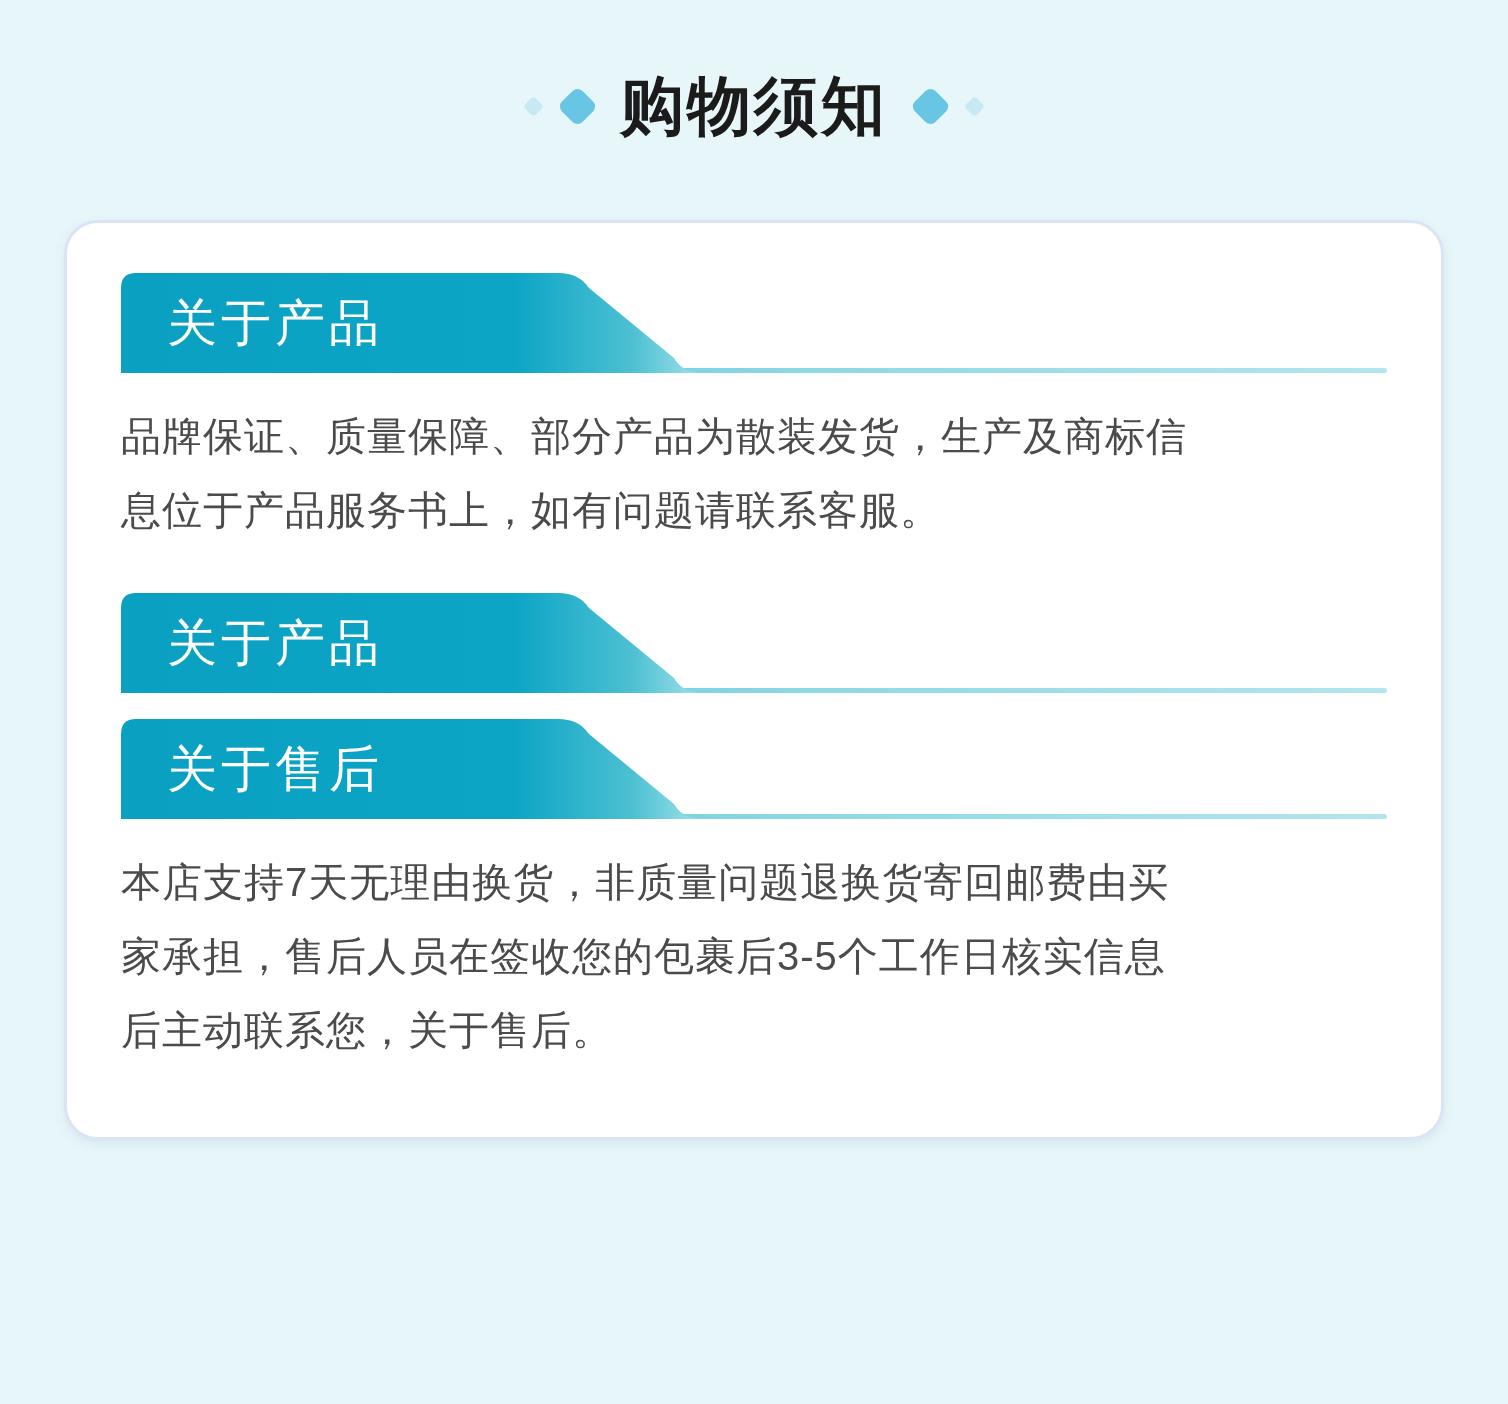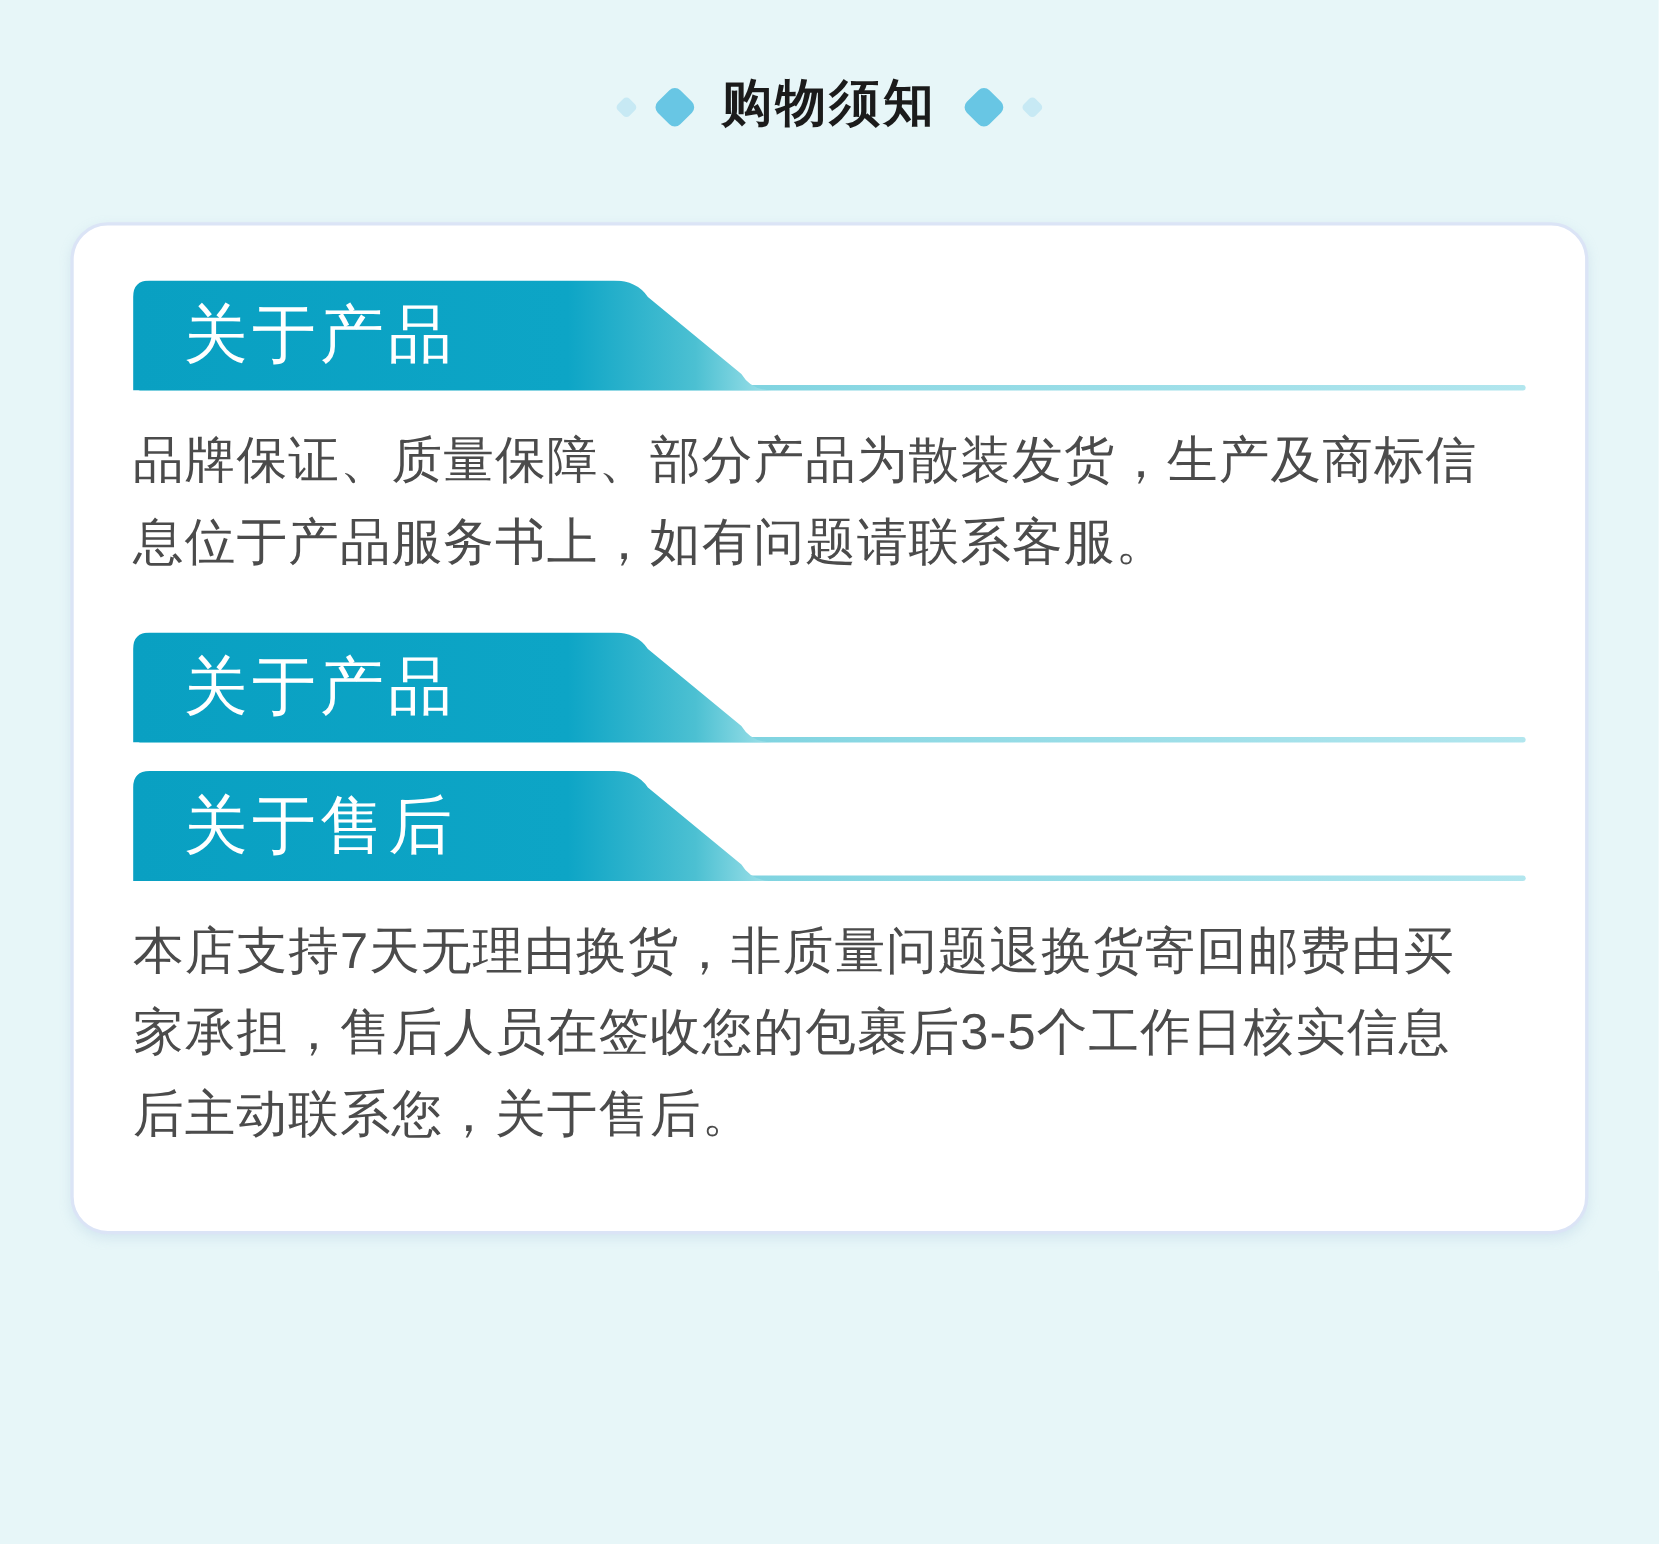--- a/index.html
+++ b/index.html
@@ -37,26 +37,25 @@
     background: #c7e9f4;
   }
   .diamond.large {
     width: 29px;
     height: 29px;
     border-radius: 7px;
     background: #68c6e4;
   }
   .page-title {
     margin: 0 6px;
-    font-size: 46px;
+    font-size: 64px;
     font-weight: bold;
     color: #1b1b1b;
     letter-spacing: 3px;
     line-height: 1;
-    font-family: Liberation Mono, monospace;
   }
 
   
   .card {
     box-sizing: border-box;
     width: 1380px;
     margin: 82px auto 0 64px;
     background: #ffffff;
     border: 3px solid #dbe4f6;
     border-radius: 34px;
@@ -84,31 +83,31 @@
     left: 0;
     top: 0;
     width: 585px;
     height: 100px;
   }
   .banner-label {
     position: absolute;
     left: 46px;
     top: 50%;
     transform: translateY(-50%);
-    font-size: 58px;
+    font-size: 50px;
     color: #ffffff;
     letter-spacing: 4px;
     z-index: 2;
     white-space: nowrap;
   }
 
   
   .section-body {
     margin: 0 0 46px 0;
-    font-size: 46px;
+    font-size: 40px;
     line-height: 74px;
     color: #4b4b4b;
     letter-spacing: 1px;
     white-space: pre-line;
   }
   .section:last-child .section-body {
     margin-bottom: 0;
   }
 </style>
 </head>

